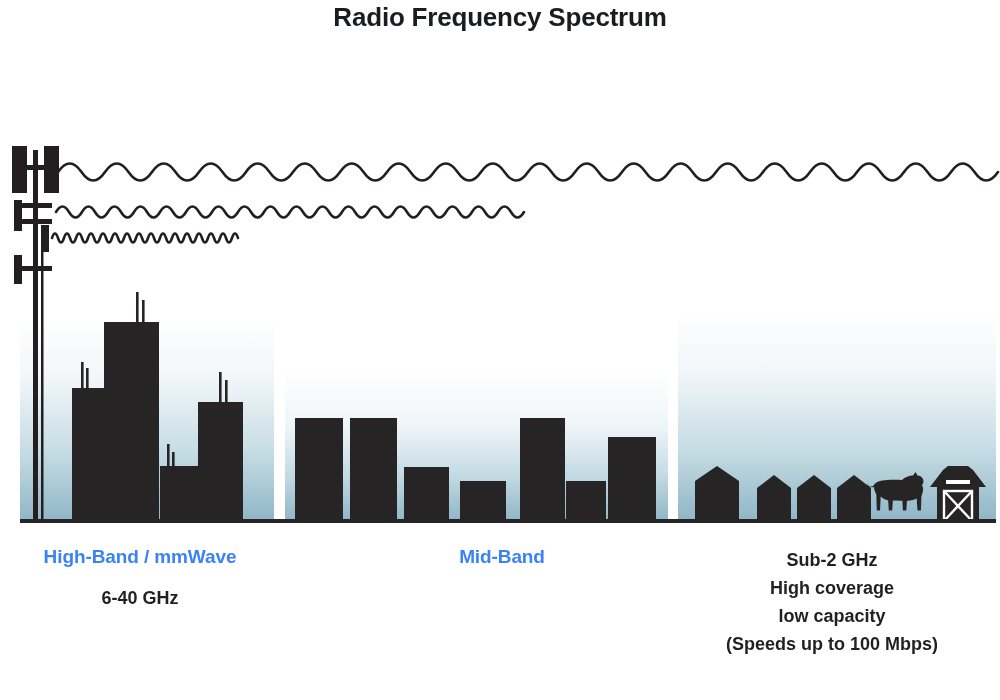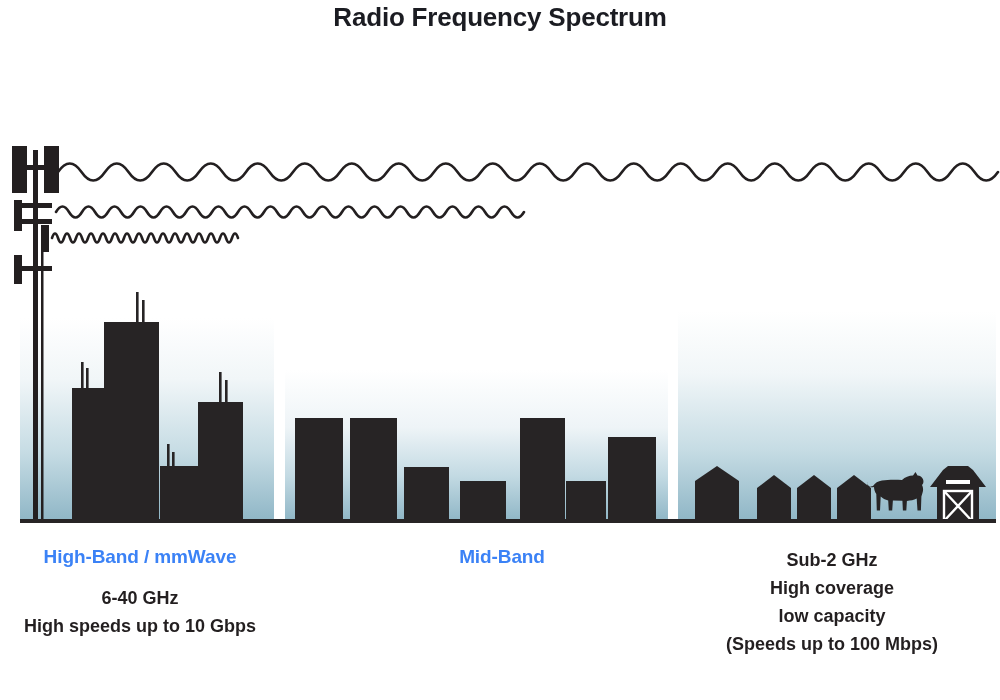--- a/index.html
+++ b/index.html
@@ -201,21 +201,20 @@
       <path d="M944,491 L972,521 M972,491 L944,521" stroke="#ffffff" stroke-width="2.4" fill="none"></path>
     </g>
 
     <rect x="20" y="519" width="976" height="4" fill="#272425"></rect>
   </svg>
 
   <div class="caption-col col-high">
     <div class="band-title">High-Band / mmWave</div>
     <div class="band-lines">
       <div class="band-line">6-40 GHz</div>
-      <div class="band-line">High speeds up to 10 Gbps</div>
     </div>
   </div>
 
   <div class="caption-col col-mid">
     <div class="band-title">Mid-Band</div>
   </div>
 
   <div class="caption-col col-low">
     <div class="band-lines">
       <div class="band-line">Sub-2 GHz</div>

